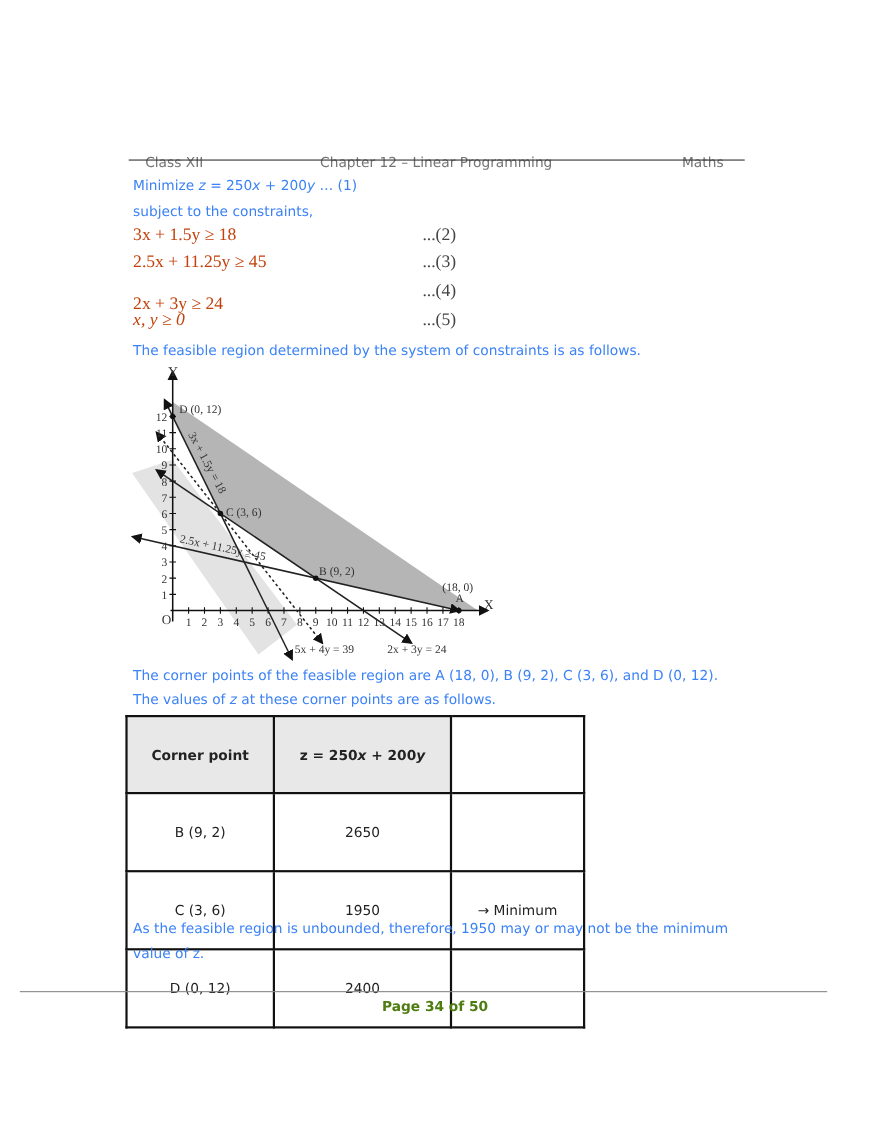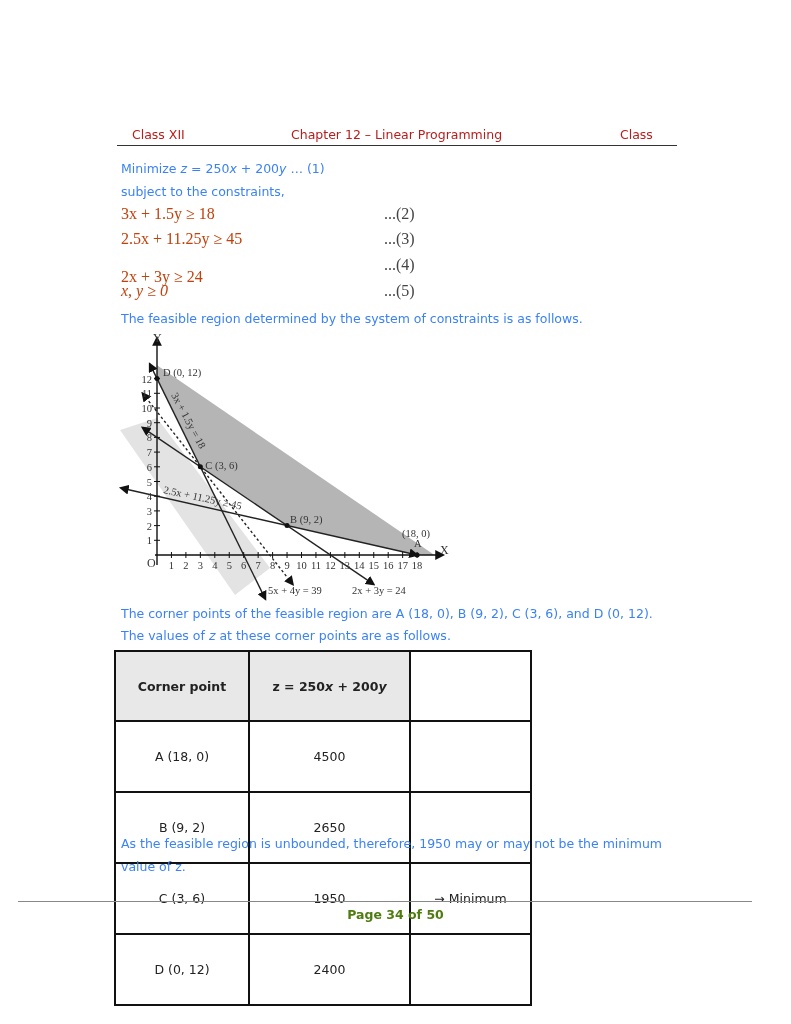--- a/index.html
+++ b/index.html
@@ -1,18 +1,18 @@
 <!DOCTYPE html>
 <html><head>
 <meta charset="utf-8">
 <style>
   html, body { margin: 0; padding: 0; background: #ffffff; }
   body { width: 791px; height: 1024px; position: relative; overflow: hidden; font-family: "DejaVu Sans", sans-serif; color: #111; }
   .abs { position: absolute; }
-  .hdr { top: 127px; font-size: 12.5px; color: #b91c1c; }
+  .hdr { top: 140px; font-size: 12.5px; color: #737373; }
   .hdr-line { left: 117px; top: 145px; width: 560px; height: 0; border-top: 1.5px solid #333; }
   .para { font-size: 12.5px; color: #3b82f6; left: 121px; }
   .math { font-family: "Liberation Serif", "DejaVu Serif", serif; font-size: 16px; color: #c2410c; left: 121px; }
   .eqn { font-family: "Liberation Serif", "DejaVu Serif", serif; font-size: 16px; color: #444; left: 384px; }
   i.v { font-style: italic; }
   #graph { left: 110px; top: 330px; }
   #graph text { font-family: "Liberation Serif", "DejaVu Serif", serif; fill: #333; }
   table.zt { position: absolute; left: 114px; top: 650px; border-collapse: collapse; font-size: 12.5px; color: #222; }
   table.zt td, table.zt th { border: 2px solid #111; text-align: center; padding: 17px; }
   table.zt th { background: #e8e8e8; font-weight: bold; height: 34px; }
@@ -20,21 +20,21 @@
   table.zt td { height: 35px; }
   .c1 { width: 98px; } .c2 { width: 125px; } .c3 { width: 85px; }
   .foot-line { left: 18px; top: 901px; width: 734px; border-top: 1.5px solid #888; }
   .foot { left: 0; width: 791px; top: 907px; text-align: center; font-weight: bold; font-size: 12.5px; color: #4d7c0f; }
 </style>
 </head>
 <body>
 
 <div class="abs hdr" style="left:132px">Class XII</div>
 <div class="abs hdr" style="left:291px">Chapter 12 – Linear Programming</div>
-<div class="abs hdr" style="left:620px">Class</div>
+<div class="abs hdr" style="left:620px">Maths</div>
 <div class="abs hdr-line"></div>
 
 <div class="abs para" style="top:161px"><span>Minimize </span><i class="v">z</i><span> = 250</span><i class="v">x</i><span> + 200</span><i class="v">y</i><span> … (1)</span></div>
 <div class="abs para" style="top:184px">subject to the constraints,</div>
 
 <div class="abs math" style="top:205px">3x + 1.5y ≥ 18</div>
 <div class="abs eqn" style="top:205px">...(2)</div>
 <div class="abs math" style="top:230px">2.5x + 11.25y ≥ 45</div>
 <div class="abs eqn" style="top:230px">...(3)</div>
 <div class="abs math" style="top:268px">2x + 3y ≥ 24</div>
@@ -148,25 +148,20 @@
 <div class="abs para" style="top:628px"><span>The values of </span><i>z</i><span> at these corner points are as follows.</span></div>
 
 <table class="zt">
   <tbody>
       <tr>
     <th class="c1">Corner point</th>
     <th class="c2">z = 250<i>x</i> + 200<i>y</i></th>
     <th class="c3 empty"></th>
   </tr>
   <tr>
-    <td>A (18, 0)</td>
-    <td>4500</td>
-    <td></td>
-  </tr>
-  <tr>
     <td>B (9, 2)</td>
     <td>2650</td>
     <td></td>
   </tr>
   <tr>
     <td>C (3, 6)</td>
     <td>1950</td>
     <td>→ Minimum</td>
   </tr>
   <tr>

